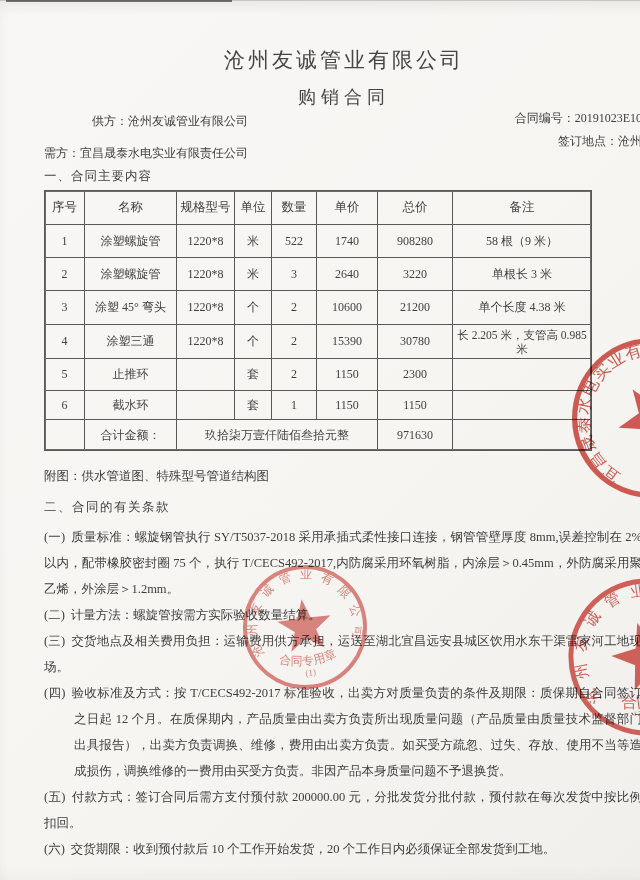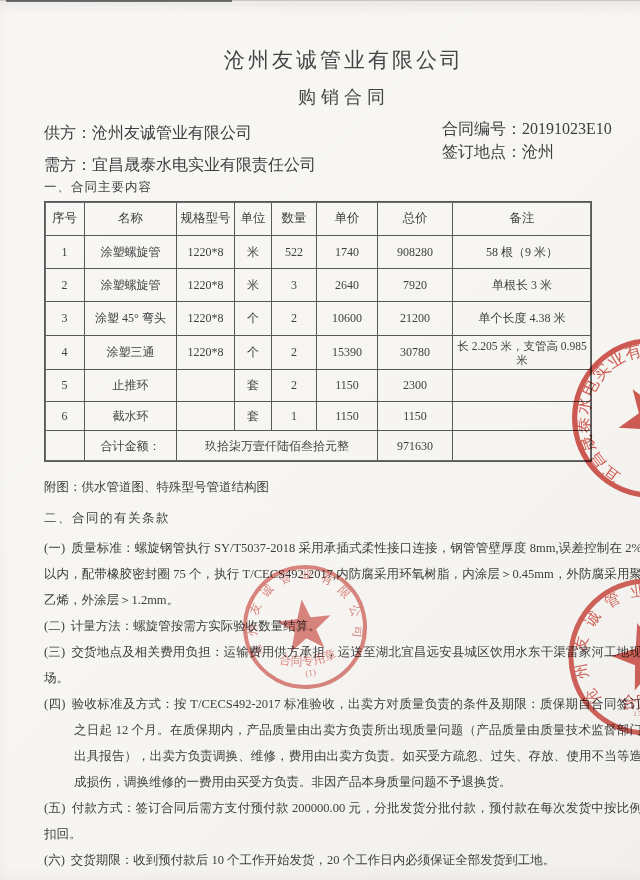--- a/index.html
+++ b/index.html
@@ -6,21 +6,21 @@
   .page{position:relative;width:640px;height:880px;overflow:hidden;
     background:linear-gradient(135deg,#f8f7f5 0%,#f6f5f2 55%,#f1efec 100%);
     box-shadow:inset -10px 0 18px rgba(60,55,50,.06), inset 0 8px 12px rgba(60,55,50,.04);
     font-family:"Liberation Serif","DejaVu Serif",serif;color:#3d3d3d;padding-left:24px;}
   .scan-top-line{position:absolute;left:6px;top:0;width:226px;height:2px;background:#3a3a3a;opacity:.7;}
   .scan-top-faint{position:absolute;left:0;top:0;width:100%;height:1px;background:#c9c6c1;}
   .doc-title{margin:0;padding-top:46px;text-align:center;font-size:21px;font-weight:500;
     letter-spacing:3px;color:#454545;}
   .doc-subtitle{margin:11px 0 0 0;text-align:center;font-size:18px;font-weight:500;
     letter-spacing:5px;color:#454545;}
-  .info-row{position:relative;height:50px;margin:15px 25px 0 20px;font-size:16px;}
+  .info-row{position:relative;height:50px;margin:4px 25px 0 20px;font-size:12px;text-align:right;}
   .info-left{position:absolute;left:0;top:2px;}
   .info-left p{margin:0 0 19px 0;line-height:13px;}
   .info-right{position:absolute;left:398px;top:-6px;width:200px;}
   .info-right p{margin:0;line-height:22.5px;}
   .sec-heading{margin:5px 0 0 20px;font-size:12.5px;letter-spacing:1px;}
   table.items{margin:5px 0 0 20px;width:547px;border-collapse:collapse;table-layout:fixed;
     font-size:12px;text-align:center;color:#3f3f3f;}
   table.items th,table.items td{border:1px solid #585858;font-weight:normal;padding:1px 2px;
     vertical-align:middle;overflow:hidden;}
   table.items{border:1px solid #474747;outline:1px solid #6a6a6a;outline-offset:-2px;}
@@ -96,21 +96,21 @@
       <td>908280</td>
       <td>58 根（9 米）</td>
     </tr>
     <tr class="r2">
       <td>2</td>
       <td>涂塑螺旋管</td>
       <td>1220*8</td>
       <td>米</td>
       <td>3</td>
       <td>2640</td>
-      <td>7920</td>
+      <td>3220</td>
       <td>单根长 3 米</td>
     </tr>
     <tr class="r3">
       <td>3</td>
       <td>涂塑 45° 弯头</td>
       <td>1220*8</td>
       <td>个</td>
       <td>2</td>
       <td>10600</td>
       <td>21200</td>

